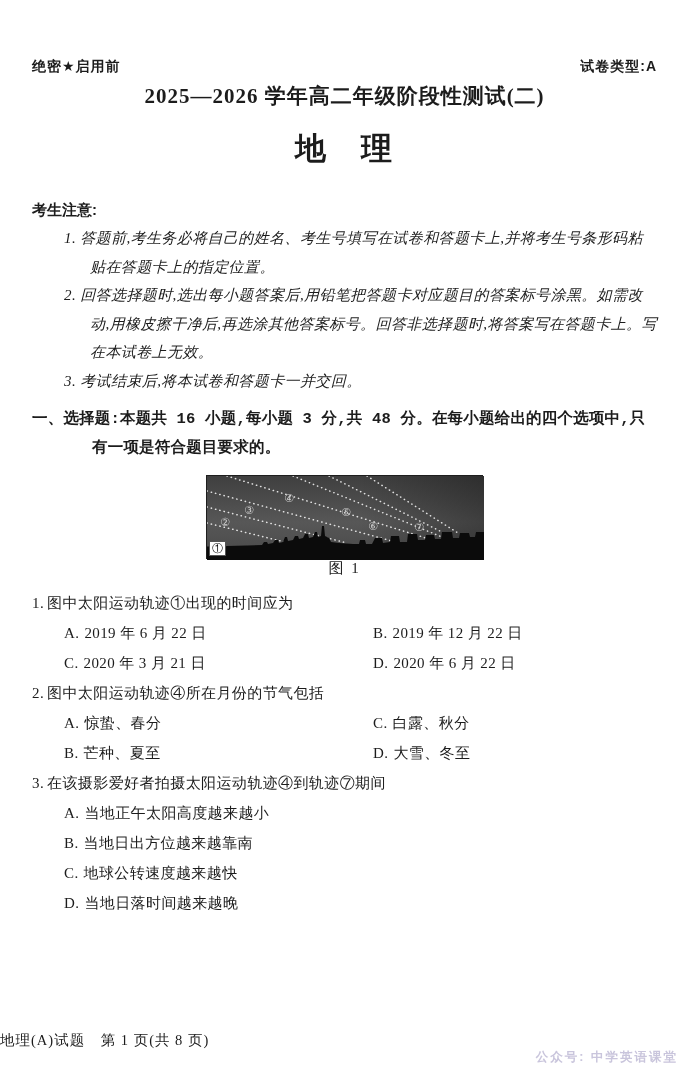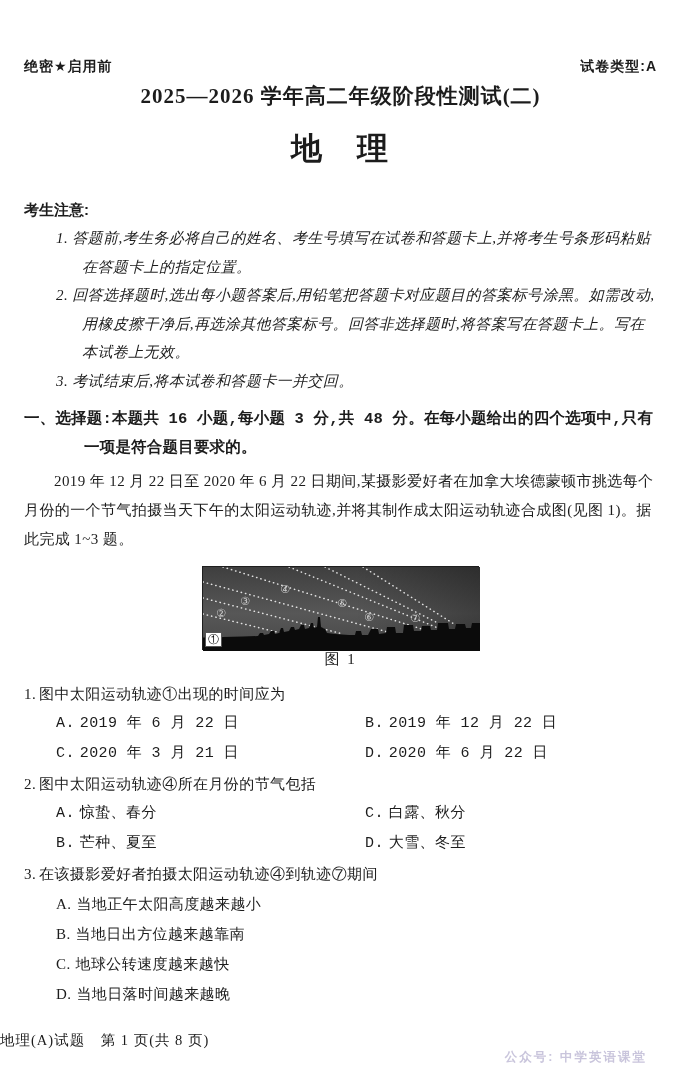--- a/index.html
+++ b/index.html
@@ -7,21 +7,21 @@
   .page {
     position: relative;
     width: 687px; height: 1087px;
     margin: 0 auto;
     background: #ffffff;
     overflow: hidden;
     color: #1c1c1c;
     font-family: "Liberation Serif", "DejaVu Serif", serif;
     font-size: 15px;
   }
-  .content { padding: 58px 30px 0 24px; }
+  .content { padding: 58px 30px 0 32px; }
 
   
   .topbar { display: flex; justify-content: space-between; align-items: baseline; }
   .topbar span {
     font-family: "Liberation Sans", "DejaVu Sans", sans-serif;
     font-weight: bold; font-size: 14px; letter-spacing: 1px;
   }
 
   
   .exam-title {
@@ -86,32 +86,32 @@
   }
   .fig-caption { font-size: 15px; letter-spacing: 2px; }
 
   
   .questions { margin-top: 10px; }
   .question { }
   .stem { line-height: 30px; letter-spacing: 0.4px; }
   .stem .qnum { margin-right: 3px; }
   .options { padding-left: 32px; }
   .options.two-col {
-    display: grid; grid-template-columns: 309px 1fr; font-family: Liberation Mono, monospace;
+    display: grid; grid-template-columns: 309px 1fr;
   }
   .option { line-height: 30px; letter-spacing: 0.4px; }
   .option .olabel { margin-right: 5px; }
 
   
   .footer-line {
     position: absolute; left: 0; top: 1031px; width: 100%;
     text-align: left; font-size: 14.5px; letter-spacing: 1px;
   }
   .watermark {
-    position: absolute; right: 40px; top: 1049px;
+    position: absolute; right: 9px; top: 1049px;
     color: #c9c5dc; font-size: 12.5px; font-weight: bold;
     font-family: "Liberation Sans", "DejaVu Sans", sans-serif;
     letter-spacing: 2px;
   }
 </style>
 </head>
 <body>
 
 <div class="page">
   <div class="content">
@@ -126,21 +126,20 @@
 
     <div class="notice">
       <div class="notice-head">考生注意:</div>
       <p class="notice-item">1. 答题前,考生务必将自己的姓名、考生号填写在试卷和答题卡上,并将考生号条形码粘贴在答题卡上的指定位置。</p>
       <p class="notice-item">2. 回答选择题时,选出每小题答案后,用铅笔把答题卡对应题目的答案标号涂黑。如需改动,用橡皮擦干净后,再选涂其他答案标号。回答非选择题时,将答案写在答题卡上。写在本试卷上无效。</p>
       <p class="notice-item">3. 考试结束后,将本试卷和答题卡一并交回。</p>
     </div>
 
     <div class="section-head">一、选择题:本题共 16 小题,每小题 3 分,共 48 分。在每小题给出的四个选项中,只有一项是符合题目要求的。</div>
 
-    <p class="passage">2019 年 12 月 22 日至 2020 年 6 月 22 日期间,某摄影爱好者在加拿大埃德蒙顿市挑选每个月份的一个节气拍摄当天下午的太阳运动轨迹,并将其制作成太阳运动轨迹合成图(见图 1)。据此完成 1~3 题。</p>
 
     <div class="figure-block">
       <div class="photo">
         <svg viewBox="0 0 277 84" aria-hidden="true">
           <defs>
             <linearGradient id="sky" x1="0" y1="0" x2="0" y2="1">
               <stop offset="0" stop-color="#3f3f3f"></stop>
               <stop offset="0.55" stop-color="#575757"></stop>
               <stop offset="1" stop-color="#484848"></stop>
             </linearGradient>

